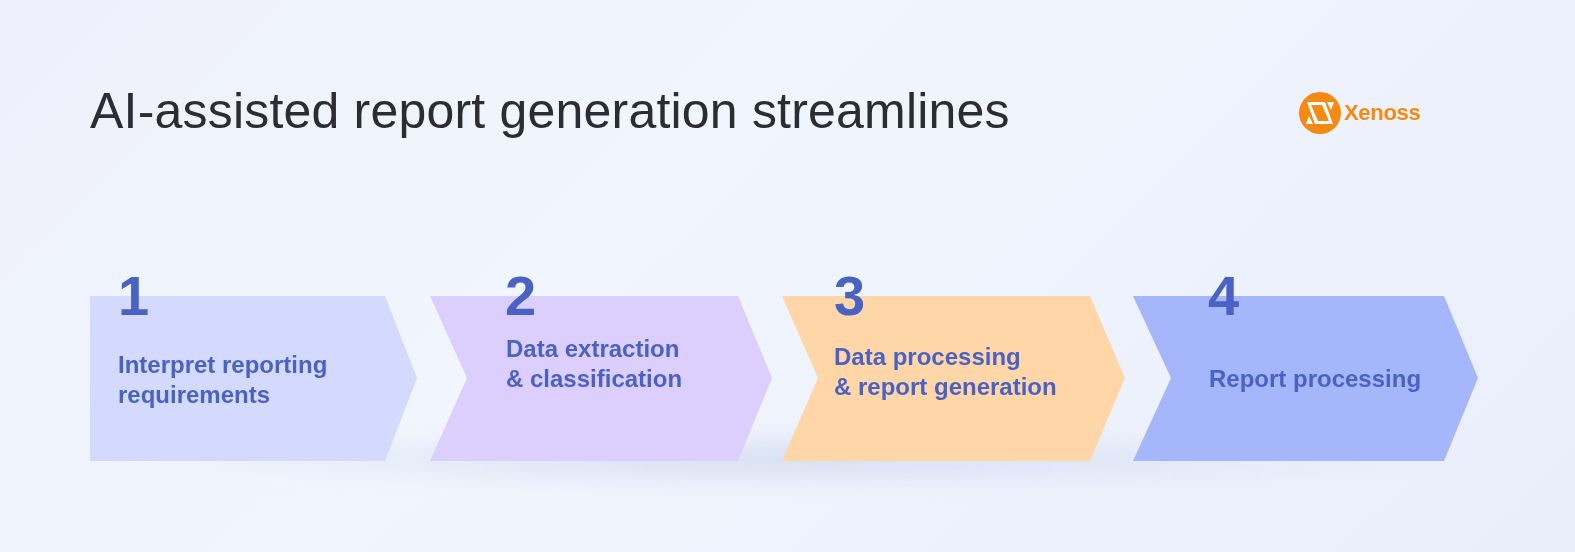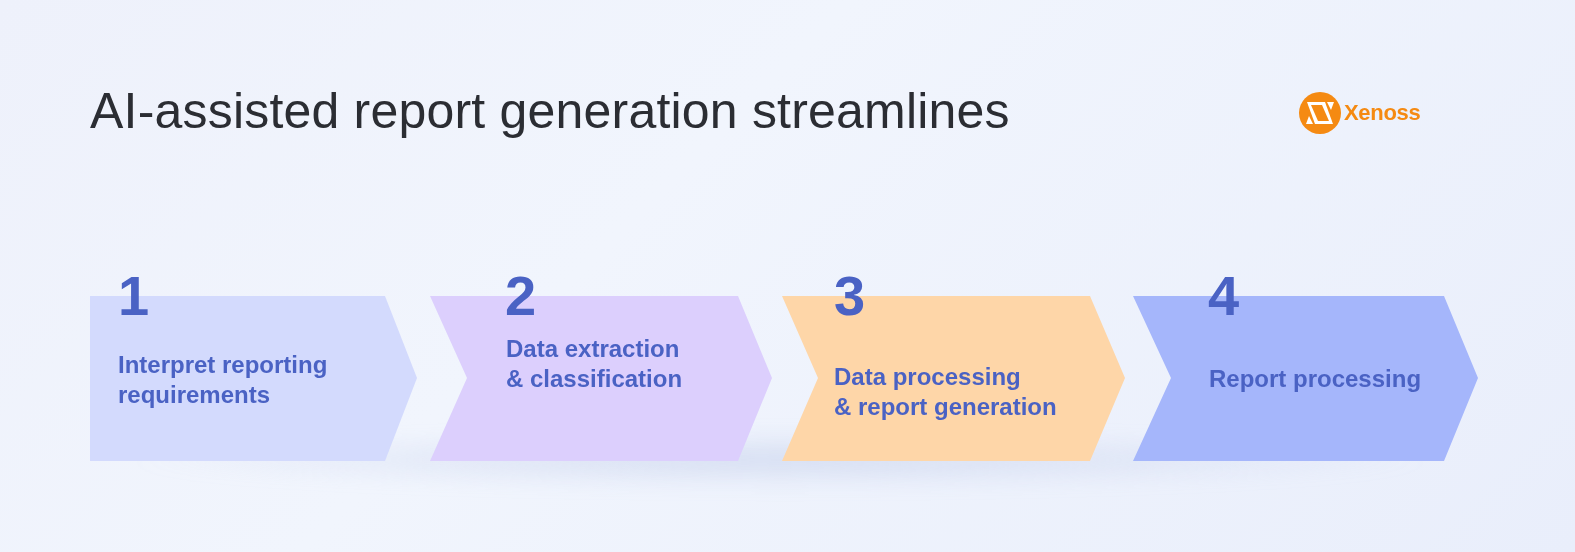--- a/index.html
+++ b/index.html
@@ -79,21 +79,21 @@
     <div>Data extraction</div>
     <div>&amp; classification</div>
   </div>
 </div>
 
 <div class="step" style="left:782px;width:346px;">
   <svg class="shape" width="346" height="165">
     <polygon points="0,0 308,0 343,82 308,165 0,165 36,82" fill="#fed6a8"></polygon>
   </svg>
   <div class="step-num" style="left:52px;">3</div>
-  <div class="step-label" style="left:52px;top:66px;">
+  <div class="step-label" style="left:52px;top:46px;">
     <div>Data processing</div>
     <div>&amp; report generation</div>
   </div>
 </div>
 
 <div class="step" style="left:1133px;width:348px;">
   <svg class="shape" width="348" height="165">
     <polygon points="0,0 311,0 345,82 311,165 0,165 38,82" fill="#a5b6fb"></polygon>
   </svg>
   <div class="step-num" style="left:75px;">4</div>

